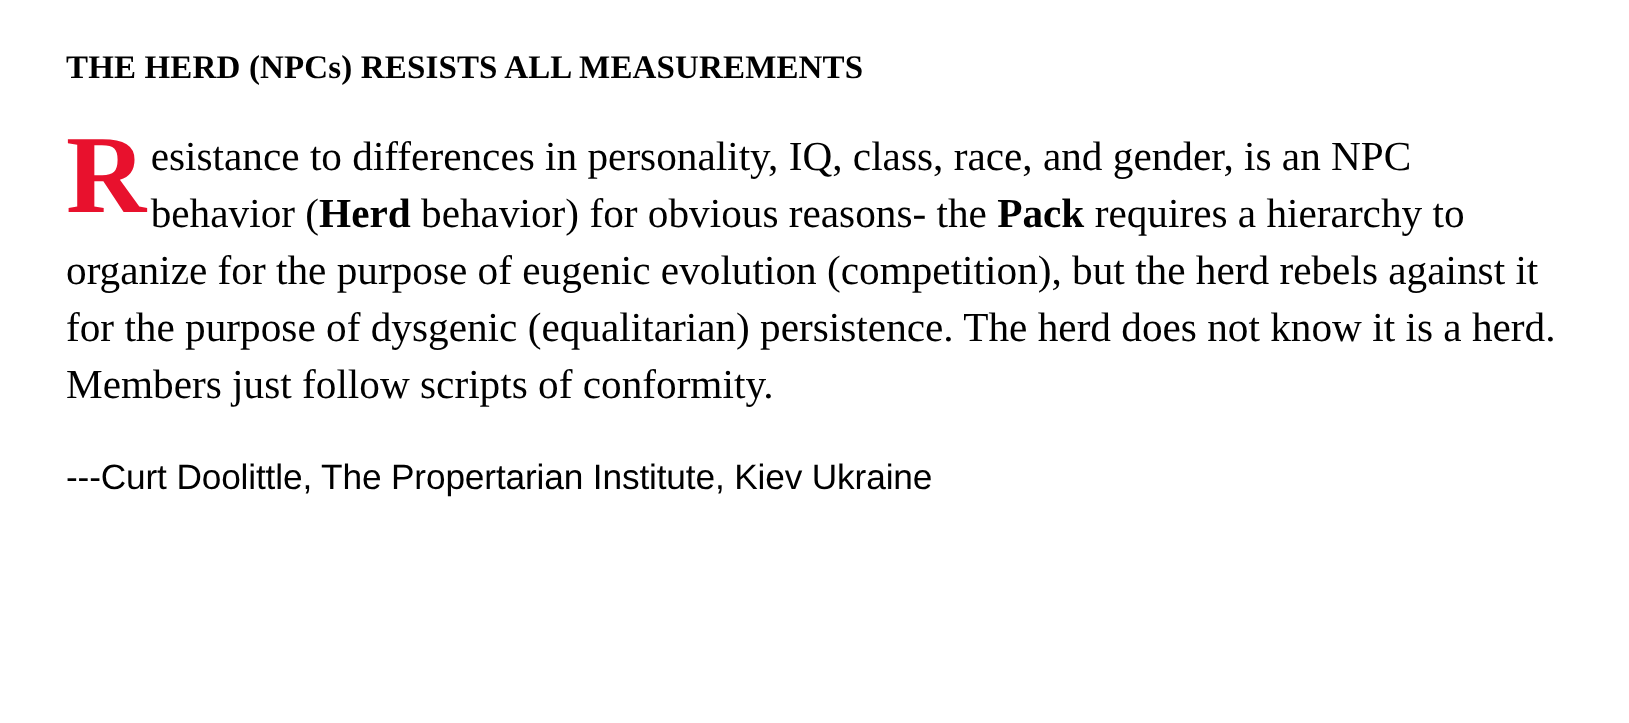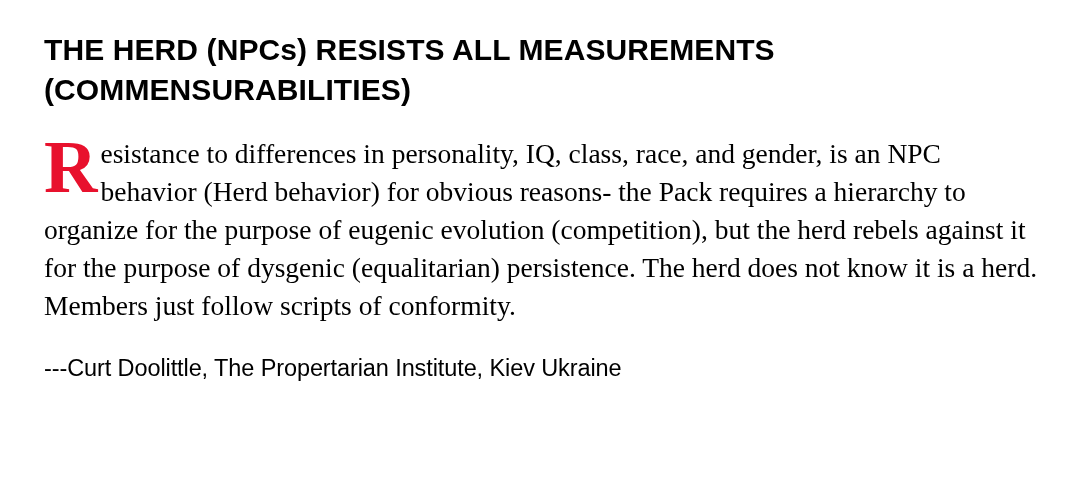--- a/index.html
+++ b/index.html
@@ -15,23 +15,23 @@
     overflow: hidden;
   }
   .page {
     width: 1086px;
     height: 482px;
     box-sizing: border-box;
     padding: 30px 44px 0 44px;
     position: relative;
   }
   .title {
-    font-family: Liberation Sans, sans-serif;
+    font-family: Liberation Serif, serif;
     font-weight: bold;
-    font-size: 30px;
+    font-size: 22px;
     line-height: 1.32;
     letter-spacing: 0.1px;
     margin: 0;
     padding: 0;
   }
   .body-block {
     margin-top: 26px;
     font-size: 27.5px;
     line-height: 1.38;
     text-align: left;
@@ -40,39 +40,38 @@
     float: left;
     font-family: "Liberation Serif", serif;
     font-weight: bold;
     color: #e8112d;
     font-size: 74px;
     line-height: 0.78;
     padding: 4px 2px 0 0;
     margin-right: 1px;
   }
   .body-text b {
-    font-weight: normal;
+    font-weight: bold;
   }
   .attribution {
     margin-top: 30px;
     text-align: left;
     font-family: "Liberation Sans", sans-serif;
     font-size: 23.5px;
     letter-spacing: -0.1px;
     clear: both;
   }
 </style>
 </head>
 <body>
 
 <div class="page">
 
   <h1 class="title">
     <span>THE HERD (NPCs) RESISTS ALL MEASUREMENTS</span><br>
-    <span>(COMMENSURABILITIES)</span>
   </h1>
 
   <div class="body-block">
     <span class="dropcap">R</span><span class="body-text"><span>esistance to differences in personality, IQ, class, race, and gender, is an NPC behavior (</span><b>Herd</b><span> behavior) for obvious reasons- the </span><b>Pack</b><span> requires a hierarchy to organize for the purpose of eugenic evolution (competition), but the herd rebels against it for the purpose of dysgenic (equalitarian) persistence.  The herd does not know it is a herd. Members just follow scripts of conformity.</span></span>
   </div>
 
   <div class="attribution">---Curt Doolittle, The Propertarian Institute, Kiev Ukraine</div>
 
 </div>
 

